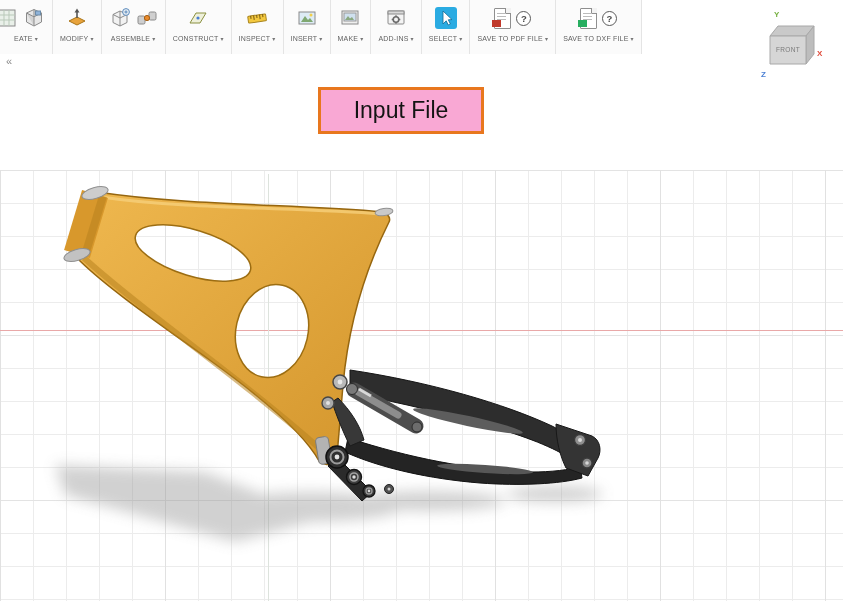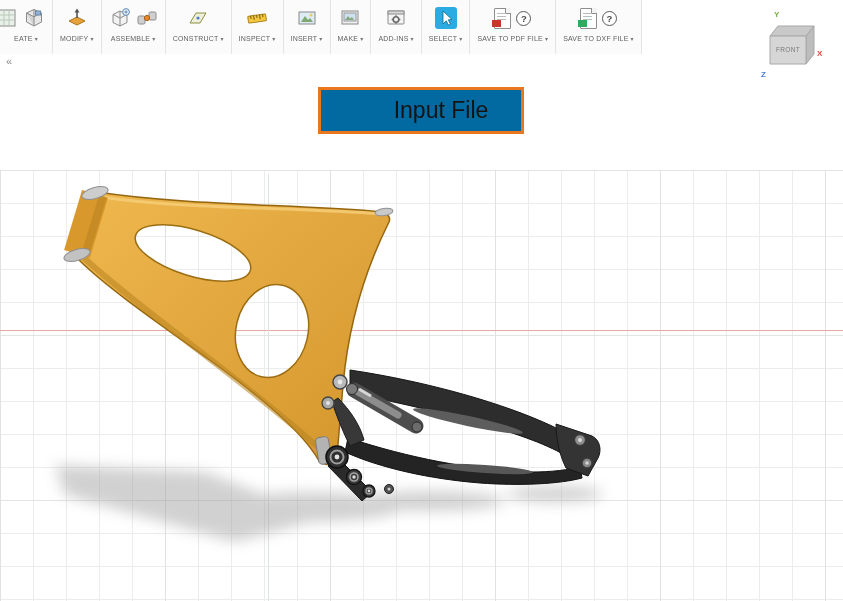--- a/index.html
+++ b/index.html
@@ -21,22 +21,22 @@
   .doc{width:15px;height:19px;background:#fff;border:1px solid #8f8f8f;position:relative;border-radius:1px;}
   .doc:before{content:"";position:absolute;right:-1px;top:-1px;width:5px;height:5px;background:#f2f2f2;
               border-left:1px solid #8f8f8f;border-bottom:1px solid #8f8f8f;}
   .doc .lines{position:absolute;left:2px;top:4px;right:4px;height:8px;
               background:repeating-linear-gradient(to bottom,#bbb 0 1px,transparent 1px 3px);}
   .doc .badge{position:absolute;left:-3px;bottom:1px;width:9px;height:7px;background:#c0392b;}
   .doc.dxf .badge{background:#27ae60;}
   .selbox{width:22px;height:22px;border-radius:3px;background:#2aabe2;display:block;}
   .collapse{position:absolute;left:6px;top:56px;font-size:11px;color:#8a8a8a;cursor:pointer;line-height:1;}
   
-  .callout{position:absolute;left:318px;top:87px;width:160px;height:41px;border:3px solid #e8771e;background:#0369a1;
-           display:flex;align-items:center;justify-content:center;font-size:23px;color:#141414;padding-left:40px;}
+  .callout{position:absolute;left:318px;top:87px;width:160px;height:41px;border:3px solid #e8771e;background:#f9a8d4;
+           display:flex;align-items:center;justify-content:center;font-size:23px;color:#141414;}
   
   .viewcube{position:absolute;left:756px;top:2px;width:84px;height:84px;}
   .viewcube svg{position:absolute;left:0;top:0;}
   .vc-label{position:absolute;font-weight:bold;font-size:8px;}
   .vc-y{left:18px;top:8px;color:#76B041;}
   .vc-x{left:61px;top:47px;color:#E04C3C;}
   .vc-z{left:5px;top:68px;color:#4A7FD4;}
   .vc-front{position:absolute;left:14px;top:44px;width:36px;text-align:center;font-size:6.5px;color:#7a7a7a;letter-spacing:.3px;}
   
   .viewport{position:absolute;left:0;top:170px;width:843px;height:431px;background-color:#fff;

